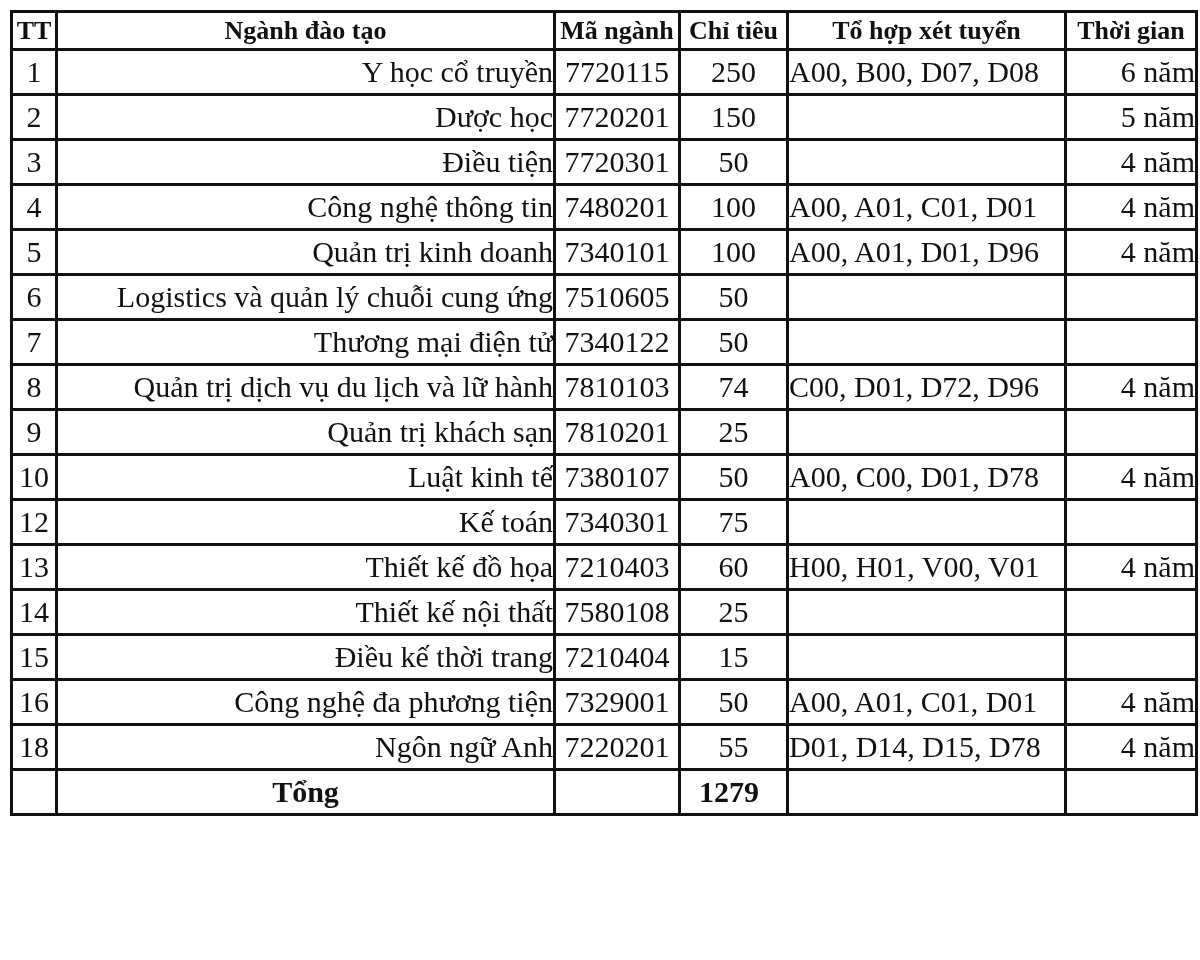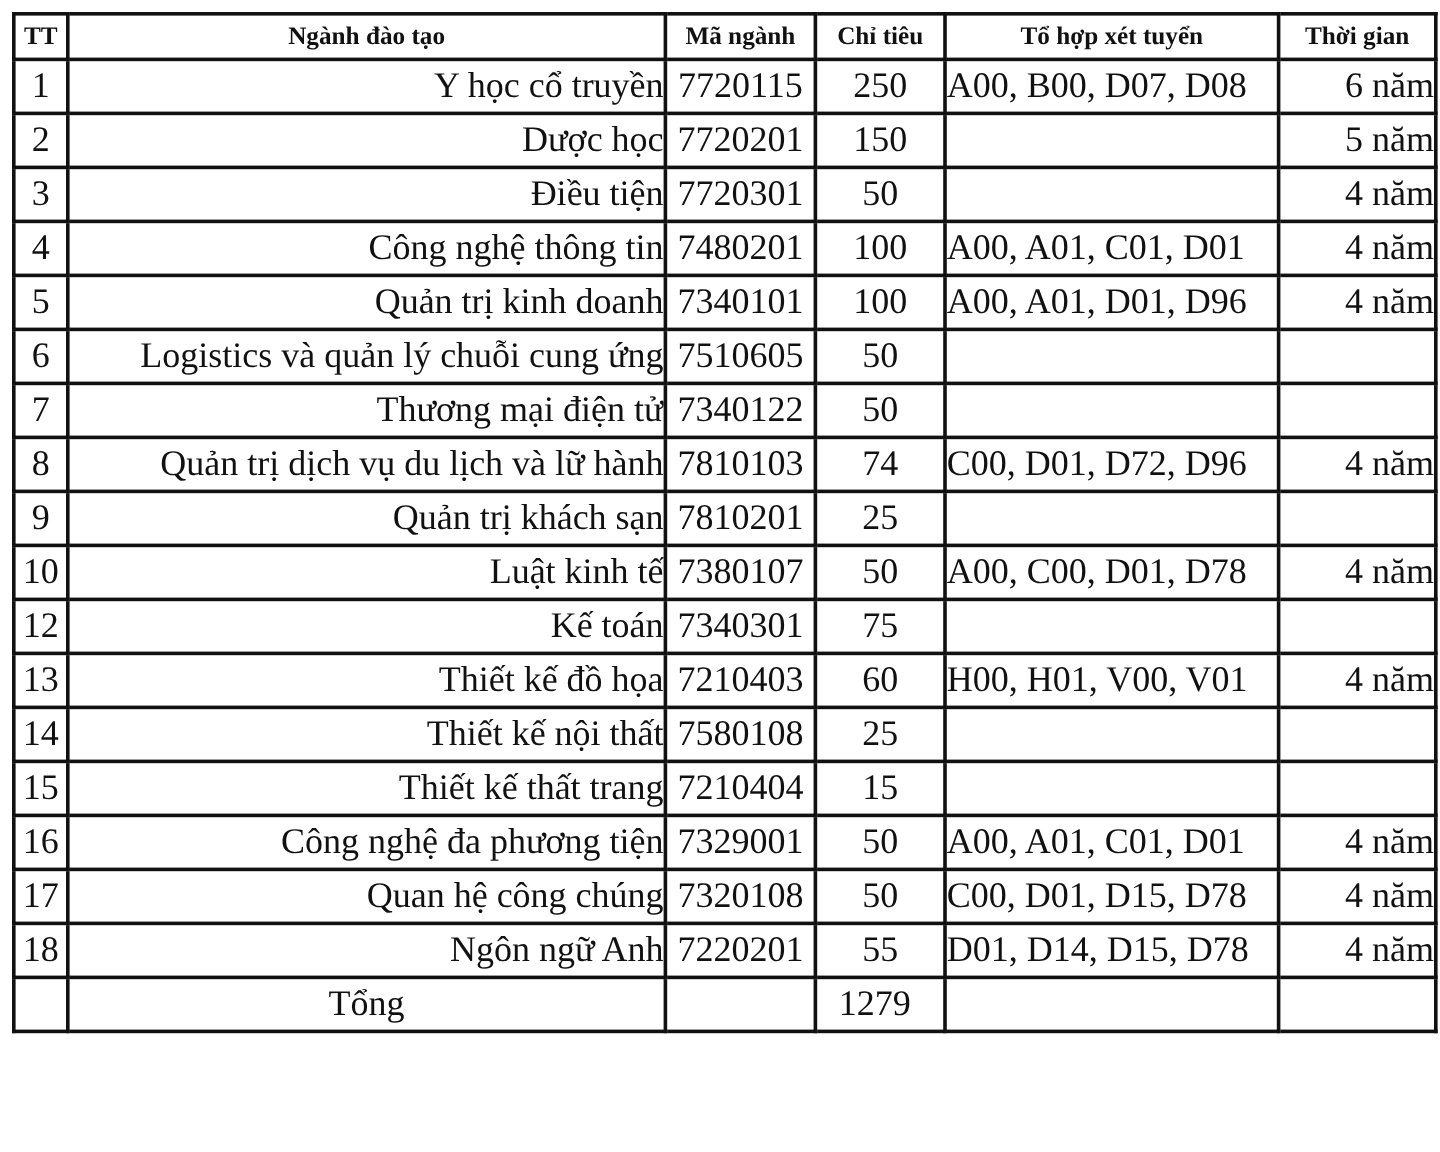--- a/index.html
+++ b/index.html
@@ -25,21 +25,21 @@
     }
     table.admissions td, table.admissions th {
       border: 3px solid #111111;
       padding: 0;
       overflow: hidden;
       white-space: nowrap;
     }
     table.admissions th {
       height: 35px;
       font-weight: bold;
-      font-size: 21px;
+      font-size: 26px;
       text-align: center;
       vertical-align: middle;
       line-height: 35px;
     }
     table.admissions td {
       height: 42px;
       font-size: 30px;
       line-height: 42px;
       vertical-align: middle;
     }
@@ -49,21 +49,21 @@
     col.c-quota { width: 108px; }
     col.c-combo { width: 278px; }
     col.c-dur { width: 131px; }
 
     td.tt { text-align: center; padding: 0 2px; }
     td.name { text-align: right; padding-left: 4px; }
     td.code { text-align: center; padding-left: 3px; }
     td.quota { text-align: center; }
     td.combo { text-align: left; padding-left: 3px; }
     td.dur { text-align: right; }
-    tr.total td { font-weight: normal; margin-left: 40px; }
+    tr.total td { font-weight: bold; margin-left: 40px; }
     tr.total td.name { text-align: center; padding-left: 0; }
     tr.total td.quota { text-align: left; padding-left: 18px; }
   </style>
 </head>
 <body>
 
 <table class="admissions">
   <colgroup>
     <col class="c-tt">
       <col class="c-name">
@@ -183,40 +183,32 @@
     <tr>
         <td class="tt">14</td>
         <td class="name">Thiết kế nội thất</td>
         <td class="code">7580108</td>
         <td class="quota">25</td>
         <td class="combo"></td>
         <td class="dur"></td>
       </tr>
     <tr>
         <td class="tt">15</td>
-        <td class="name">Thiết kế thất trang</td>
+        <td class="name">Điều kế thời trang</td>
         <td class="code">7210404</td>
         <td class="quota">15</td>
         <td class="combo"></td>
         <td class="dur"></td>
       </tr>
     <tr>
         <td class="tt">16</td>
         <td class="name">Công nghệ đa phương tiện</td>
         <td class="code">7329001</td>
         <td class="quota">50</td>
         <td class="combo">A00, A01, C01, D01</td>
-        <td class="dur">4 năm</td>
-      </tr>
-    <tr>
-        <td class="tt">17</td>
-        <td class="name">Quan hệ công chúng</td>
-        <td class="code">7320108</td>
-        <td class="quota">50</td>
-        <td class="combo">C00, D01, D15, D78</td>
         <td class="dur">4 năm</td>
       </tr>
     <tr>
         <td class="tt">18</td>
         <td class="name">Ngôn ngữ Anh</td>
         <td class="code">7220201</td>
         <td class="quota">55</td>
         <td class="combo">D01, D14, D15, D78</td>
         <td class="dur">4 năm</td>
       </tr>

